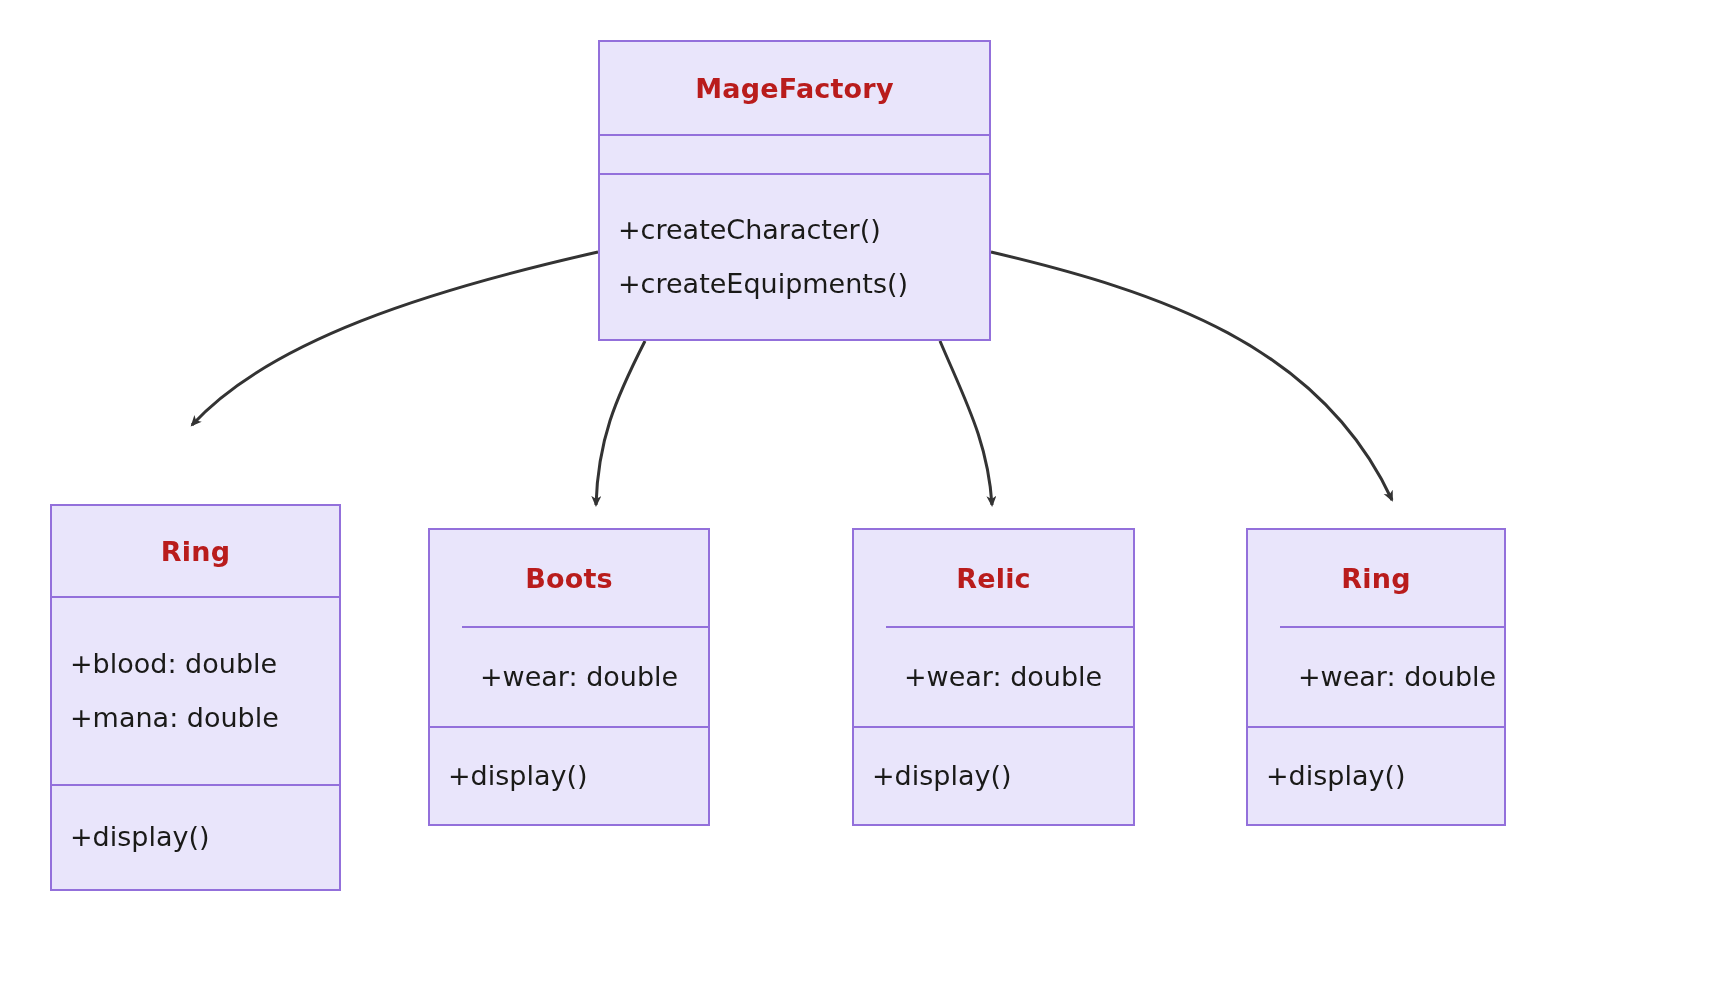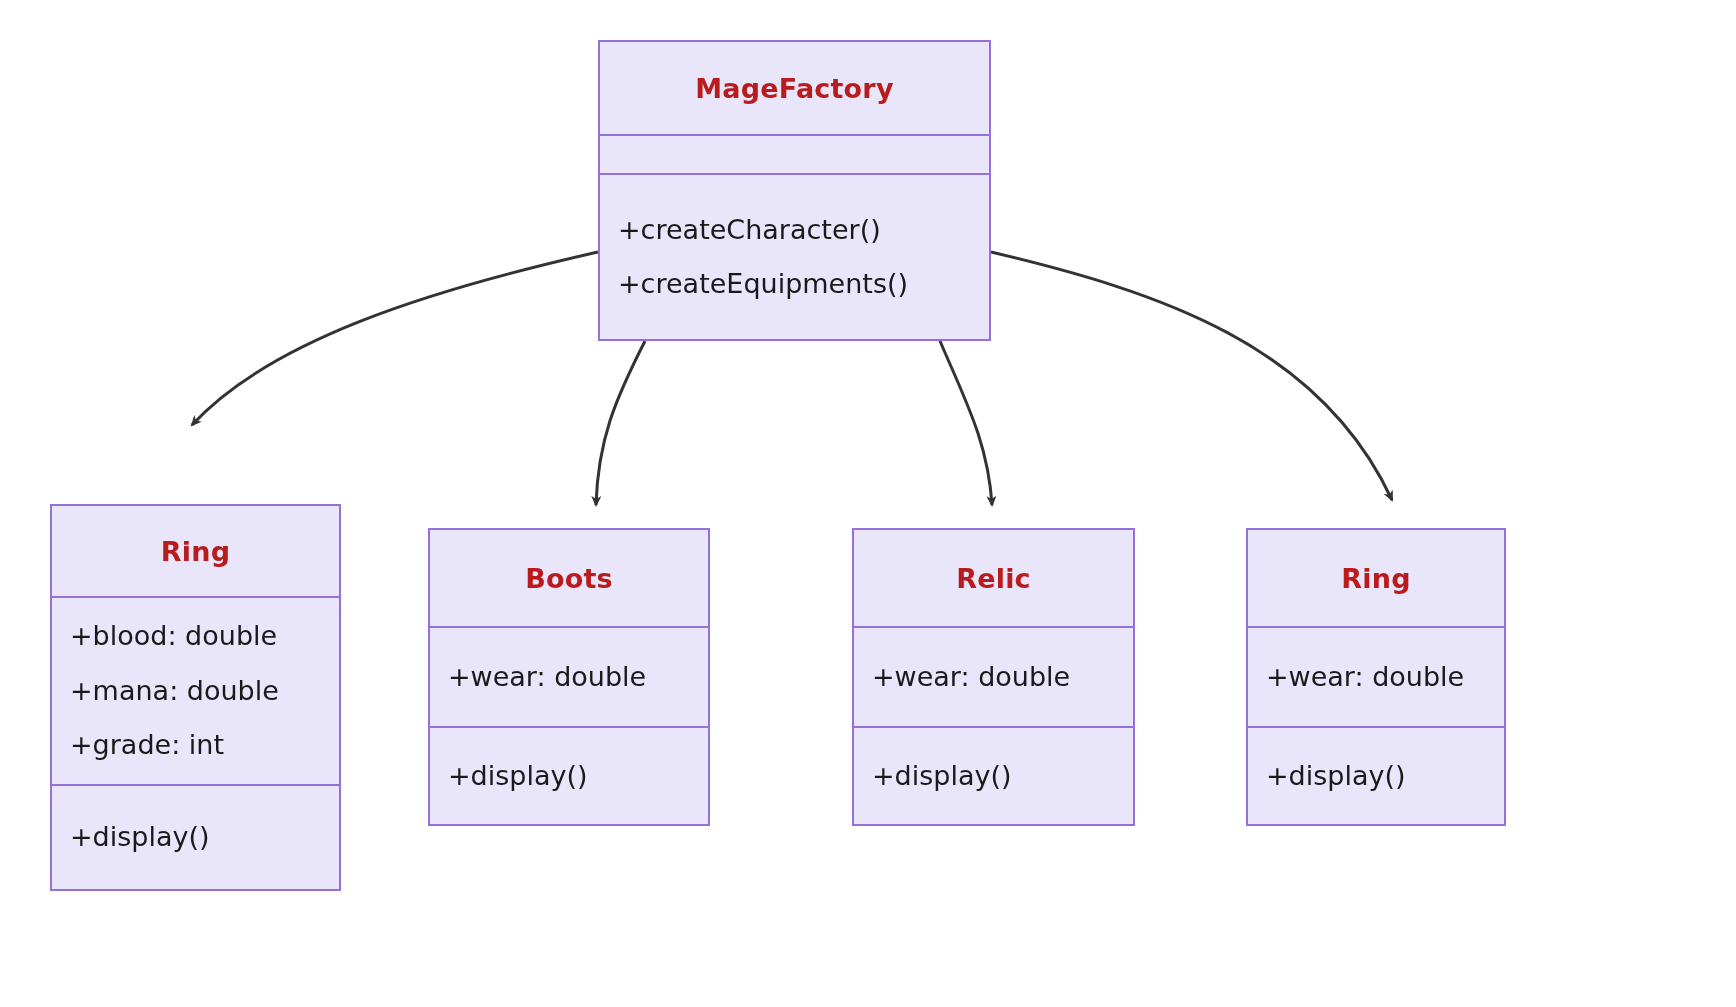--- a/index.html
+++ b/index.html
@@ -66,21 +66,21 @@
 
   #class-mage { left: 50px; top: 504px; width: 291px; height: 387px; }
   #class-mage .cls-title { height: 90px; }
   #class-mage .attrs { height: 0; flex: 1; gap: 26px; padding: 22px 0; }
   #class-mage .ops { height: 105px; }
 
   #class-boots { left: 428px; top: 528px; width: 282px; height: 298px; }
   #class-relic { left: 852px; top: 528px; width: 283px; height: 298px; }
   #class-ring  { left: 1246px; top: 528px; width: 260px; height: 298px; }
   .equip .cls-title { height: 96px; }
-  .equip .attrs { height: 100px; }
+  .equip .attrs { height: 100px; margin-left: 32px; }
   .equip .ops { flex: 1; }
 </style>
 </head>
 <body>
 
 <div id="canvas">
 
   <svg id="edge-layer" viewBox="0 0 1736 1007" xmlns="http://www.w3.org/2000/svg">
     <defs>
       <marker id="arrowhead" markerWidth="14" markerHeight="14" refX="9" refY="5" orient="auto" markerUnits="userSpaceOnUse">
@@ -104,21 +104,20 @@
       <div class="cls-line">+createCharacter()</div>
       <div class="cls-line">+createEquipments()</div>
     </div>
   </div>
 
   <div class="uml-class" id="class-mage">
     <div class="cls-title">Ring</div>
     <div class="cls-compartment attrs">
       <div class="cls-line">+blood: double</div>
       <div class="cls-line">+mana: double</div>
-      <div class="cls-line">+grade: int</div>
     </div>
     <div class="cls-compartment ops">
       <div class="cls-line">+display()</div>
     </div>
   </div>
 
   <div class="uml-class equip" id="class-boots">
     <div class="cls-title">Boots</div>
     <div class="cls-compartment attrs">
       <div class="cls-line">+wear: double</div>

